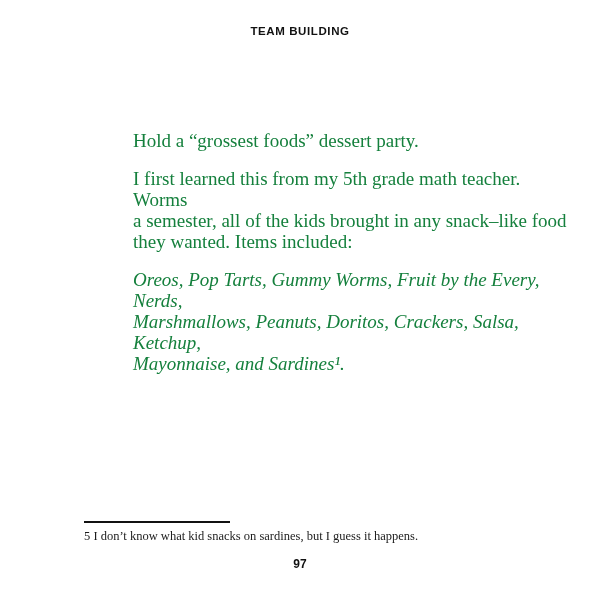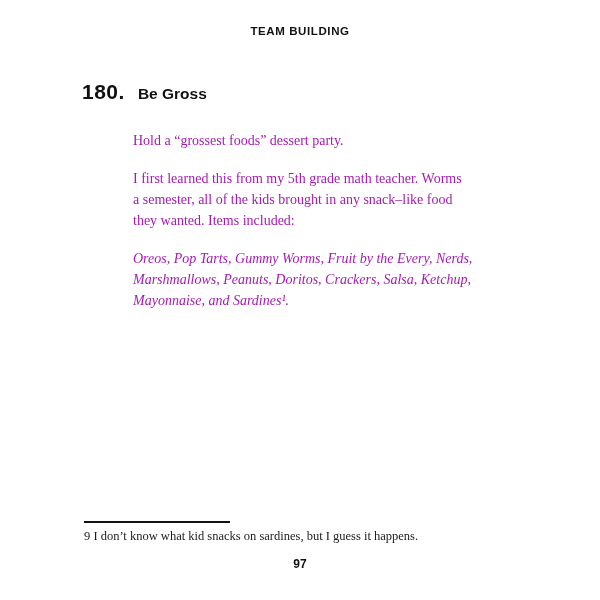--- a/index.html
+++ b/index.html
@@ -44,23 +44,23 @@
   }
   .section-title {
     font-size: 15.5px;
   }
   .content {
     position: absolute;
     top: 130px;
     left: 133px;
     width: 440px;
     font-family: "Liberation Serif", serif;
-    font-size: 14px;
+    font-size: 19px;
     line-height: 21px;
-    color: #a21caf;
+    color: #15803d;
   }
   .content p {
     margin: 0 0 17px 0;
     white-space: pre-line;
   }
   .content p.italic {
     font-style: italic;
   }
   .footnotes {
     position: absolute;
@@ -90,35 +90,31 @@
     color: #111111;
   }
 </style>
 </head>
 <body>
 
 <div class="page">
 
   <div class="running-header">TEAM BUILDING</div>
 
-  <div class="section-heading">
-    <span class="section-number">180.</span>
-    <span class="section-title">Be Gross</span>
-  </div>
 
   <div class="content">
     <p>Hold a “grossest foods” dessert party.</p>
     <p>I first learned this from my 5th grade math teacher. Worms
 a semester, all of the kids brought in any snack–like food
 they wanted. Items included:</p>
     <p class="italic">Oreos, Pop Tarts, Gummy Worms, Fruit by the Every, Nerds,
 Marshmallows, Peanuts, Doritos, Crackers, Salsa, Ketchup,
 Mayonnaise, and Sardines¹.</p>
   </div>
 
   <div class="footnotes">
     <div class="footnote-rule"></div>
-    <div>9 I don’t know what kid snacks on sardines, but I guess it happens.</div>
+    <div>5 I don’t know what kid snacks on sardines, but I guess it happens.</div>
   </div>
 
   <div class="page-number">97</div>
 
 </div>
 
 </body></html>

